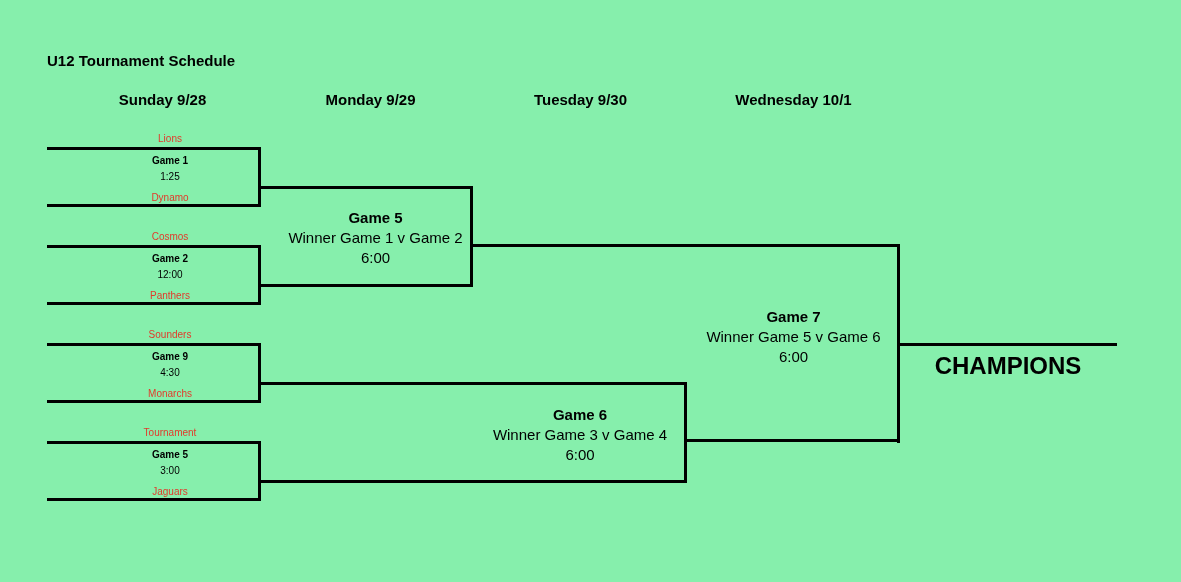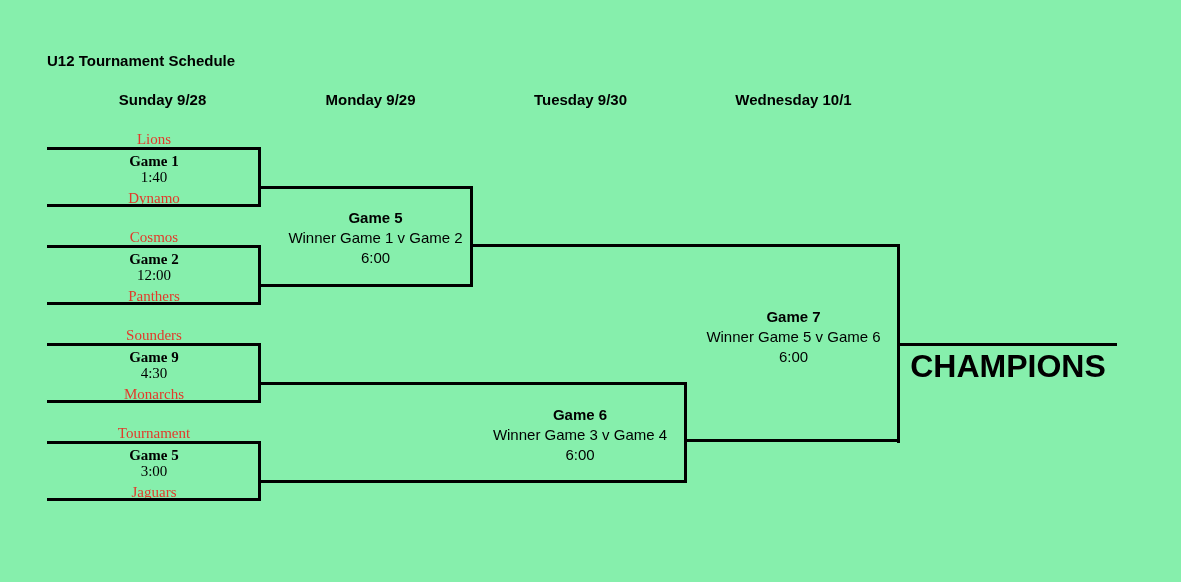--- a/index.html
+++ b/index.html
@@ -24,59 +24,58 @@
     top: 91px; width: 213px;
     text-align: center;
     font-size: 15px; font-weight: bold;
     line-height: 18px;
     white-space: nowrap;
   }
   .hline { position: absolute; height: 3px; background: #000; }
   .vline { position: absolute; width: 3px; background: #000; }
   .r1 { position: absolute; left: 47px; width: 214px; height: 82px; }
   .r1 .t {
-    position: absolute; left: 0; width: 100%;
-    text-align: center; font-size: 15px; line-height: 20px; height: 20px;
+    position: absolute; left: 16px; width: 100%;
+    text-align: center; font-size: 10px; line-height: 20px; height: 20px;
     white-space: nowrap;
-    font-family: Liberation Serif, serif;
   }
   .r1 .hline { left: 0; width: 214px; }
   .team { color: #e23a2b; }
   .gname { font-weight: bold; }
   .match {
     position: absolute;
     text-align: center; font-size: 15px; line-height: 20px;
   }
   .match div { height: 20px; white-space: nowrap; }
   .champions {
     position: absolute;
     left: 897px; top: 351px; width: 222px;
     text-align: center;
-    font-size: 32px; font-weight: bold;
+    font-size: 24px; font-weight: bold;
     line-height: 30px;
     white-space: nowrap;
   }
 </style>
 </head>
 <body>
 
 <div class="canvas">
 
   <div class="title">U12 Tournament Schedule</div>
 
   <div class="colhead" style="left:56px">Sunday 9/28</div>
   <div class="colhead" style="left:264px">Monday 9/29</div>
   <div class="colhead" style="left:474px">Tuesday 9/30</div>
   <div class="colhead" style="left:687px">Wednesday 10/1</div>
 
   <div class="r1" style="top:129px">
     <div class="t team" style="top:0">Lions</div>
     <div class="hline" style="top:18px"></div>
     <div class="t gname" style="top:22px">Game 1</div>
-    <div class="t" style="top:38px">1:40</div>
+    <div class="t" style="top:38px">1:25</div>
     <div class="t team" style="top:59px">Dynamo</div>
     <div class="hline" style="top:75px"></div>
     <div class="vline" style="left:211px;top:18px;height:60px"></div>
   </div>
 
   <div class="r1" style="top:227px">
     <div class="t team" style="top:0">Cosmos</div>
     <div class="hline" style="top:18px"></div>
     <div class="t gname" style="top:22px">Game 2</div>
     <div class="t" style="top:38px">12:00</div>

